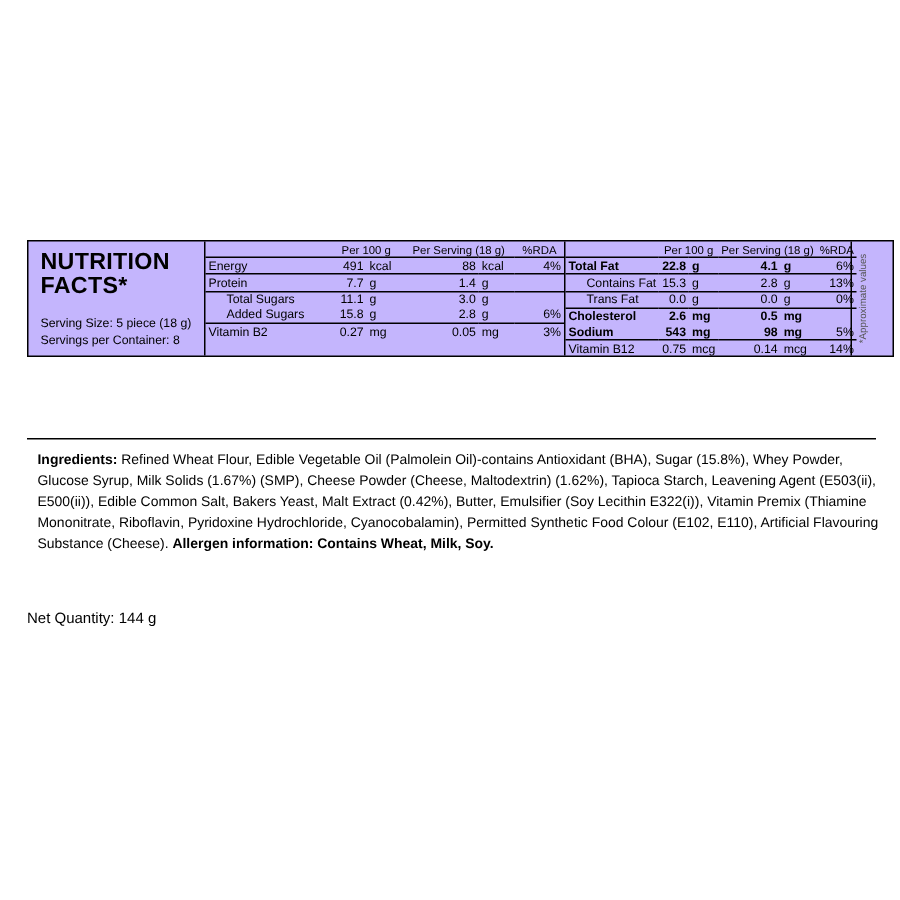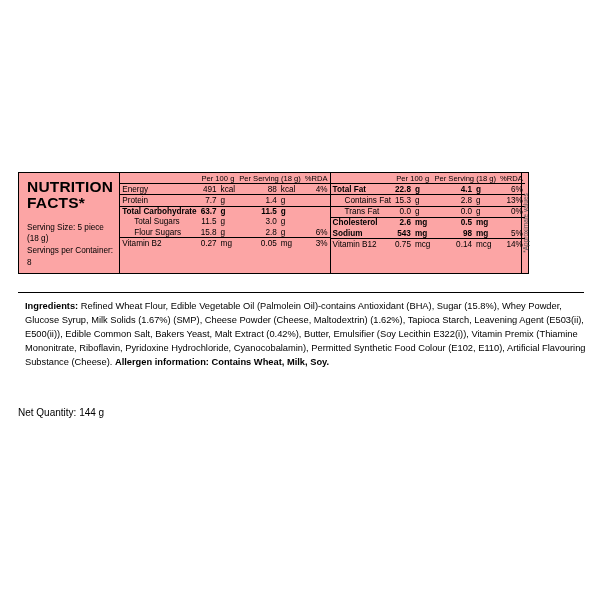--- a/index.html
+++ b/index.html
@@ -14,26 +14,26 @@
   .page {
     position: relative;
     width: 600px;
     height: 600px;
     overflow: hidden;
   }
   
   .panel {
     position: absolute;
     left: 18px;
-    top: 172px;
-    width: 511px;
+    top: 160px;
+    width: 578px;
     border: 1.5px solid #000;
     box-sizing: border-box;
     display: flex;
-    background: #fca5a5;
+    background: #c4b5fd;
   }
   .panel-left {
     width: 118px;
     box-sizing: border-box;
     padding: 6px 6px 4px 8px;
     border-right: 1.5px solid #000;
   }
   .nf-title {
     font-size: 15.5px;
     font-weight: bold;
@@ -151,37 +151,29 @@
         </tr>
         <tr class="rule-thin">
           <td class="lbl">Protein</td>
           <td class="num">7.7</td>
           <td class="unit">g</td>
           <td class="num">1.4</td>
           <td class="unit">g</td>
           <td class="rda"></td>
         </tr>
         <tr>
-          <td class="lbl bold">Total Carbohydrate</td>
-          <td class="num bold">63.7</td>
-          <td class="unit bold">g</td>
-          <td class="num bold">11.5</td>
-          <td class="unit bold">g</td>
+          <td class="lbl indent">Total Sugars</td>
+          <td class="num">11.1</td>
+          <td class="unit">g</td>
+          <td class="num">3.0</td>
+          <td class="unit">g</td>
           <td class="rda"></td>
         </tr>
-        <tr>
-          <td class="lbl indent">Total Sugars</td>
-          <td class="num">11.5</td>
-          <td class="unit">g</td>
-          <td class="num">3.0</td>
-          <td class="unit">g</td>
-          <td class="rda"></td>
-        </tr>
         <tr class="rule-thick">
-          <td class="lbl indent">Flour Sugars</td>
+          <td class="lbl indent">Added Sugars</td>
           <td class="num">15.8</td>
           <td class="unit">g</td>
           <td class="num">2.8</td>
           <td class="unit">g</td>
           <td class="rda">6%</td>
         </tr>
         <tr>
           <td class="lbl">Vitamin B2</td>
           <td class="num">0.27</td>
           <td class="unit">mg</td>

